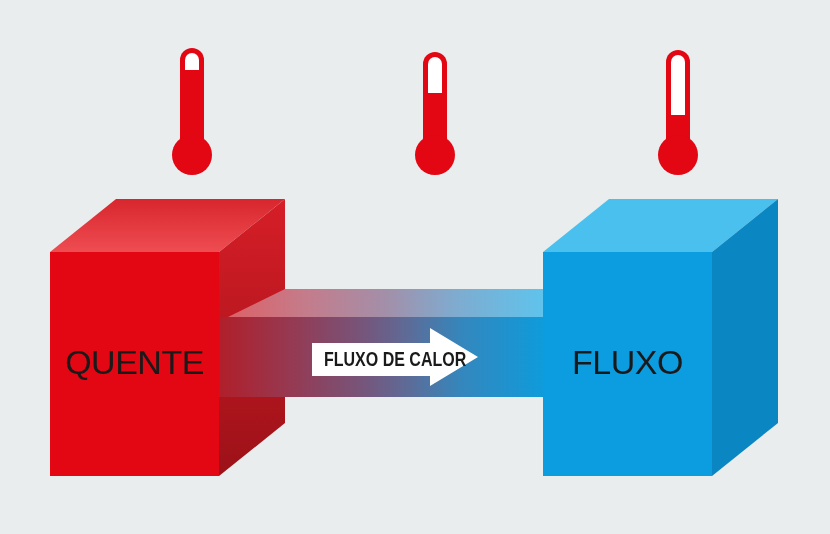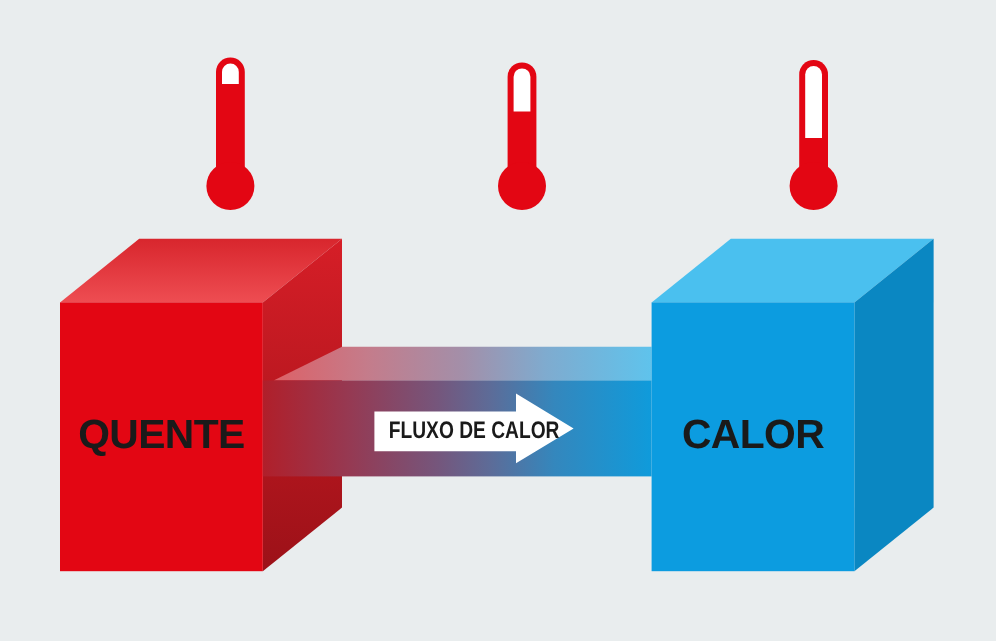--- a/index.html
+++ b/index.html
@@ -15,21 +15,21 @@
     overflow: hidden;
   }
   .scene-svg { position: absolute; left: 0; top: 0; }
 
   
   .cube-label {
     position: absolute;
     width: 169px;
     text-align: center;
     font-size: 34px;
-    font-weight: bold;
+    font-weight: normal;
     letter-spacing: -0.5px;
     color: var(--text, #1a1a1a);
     line-height: 36px;
     user-select: none;
   }
   .flow-label {
     position: absolute;
     left: 308px;
     top: 349px;
     width: 160px;
@@ -115,21 +115,21 @@
     <g>
       <polygon points="543,252 712,252 778,199 609,199" fill="#4ac0ef"></polygon>
       <polygon points="712,252 778,199 778,423 712,476" fill="#0a87c2"></polygon>
       <rect x="543" y="252" width="169" height="224" style="fill:var(--cold-front,#0c9ce0)"></rect>
     </g>
 
     <polygon points="312,343 430,343 430,328 478,357 430,386 430,376 312,376" style="fill:var(--arrow-fill,#ffffff)"></polygon>
   </svg>
 
   <div class="cube-label" style="left:50px; top:344px;">QUENTE</div>
-  <div class="cube-label" style="left:543px; top:344px;">CALOR</div>
+  <div class="cube-label" style="left:543px; top:344px;">FLUXO</div>
   <div class="flow-label">FLUXO DE CALOR</div>
 
   <div class="thermo" style="left:172px; top:48px; height:130px;">
     <div class="stem" style="top:0; height:107px;"></div>
     <div class="bulb" style="top:87px;"></div>
     <div class="empty" style="top: 5px; height: 17px;"></div>
   </div>
 
   <div class="thermo" style="left:415px; top:52px; height:126px;">
     <div class="stem" style="top:0; height:103px;"></div>

